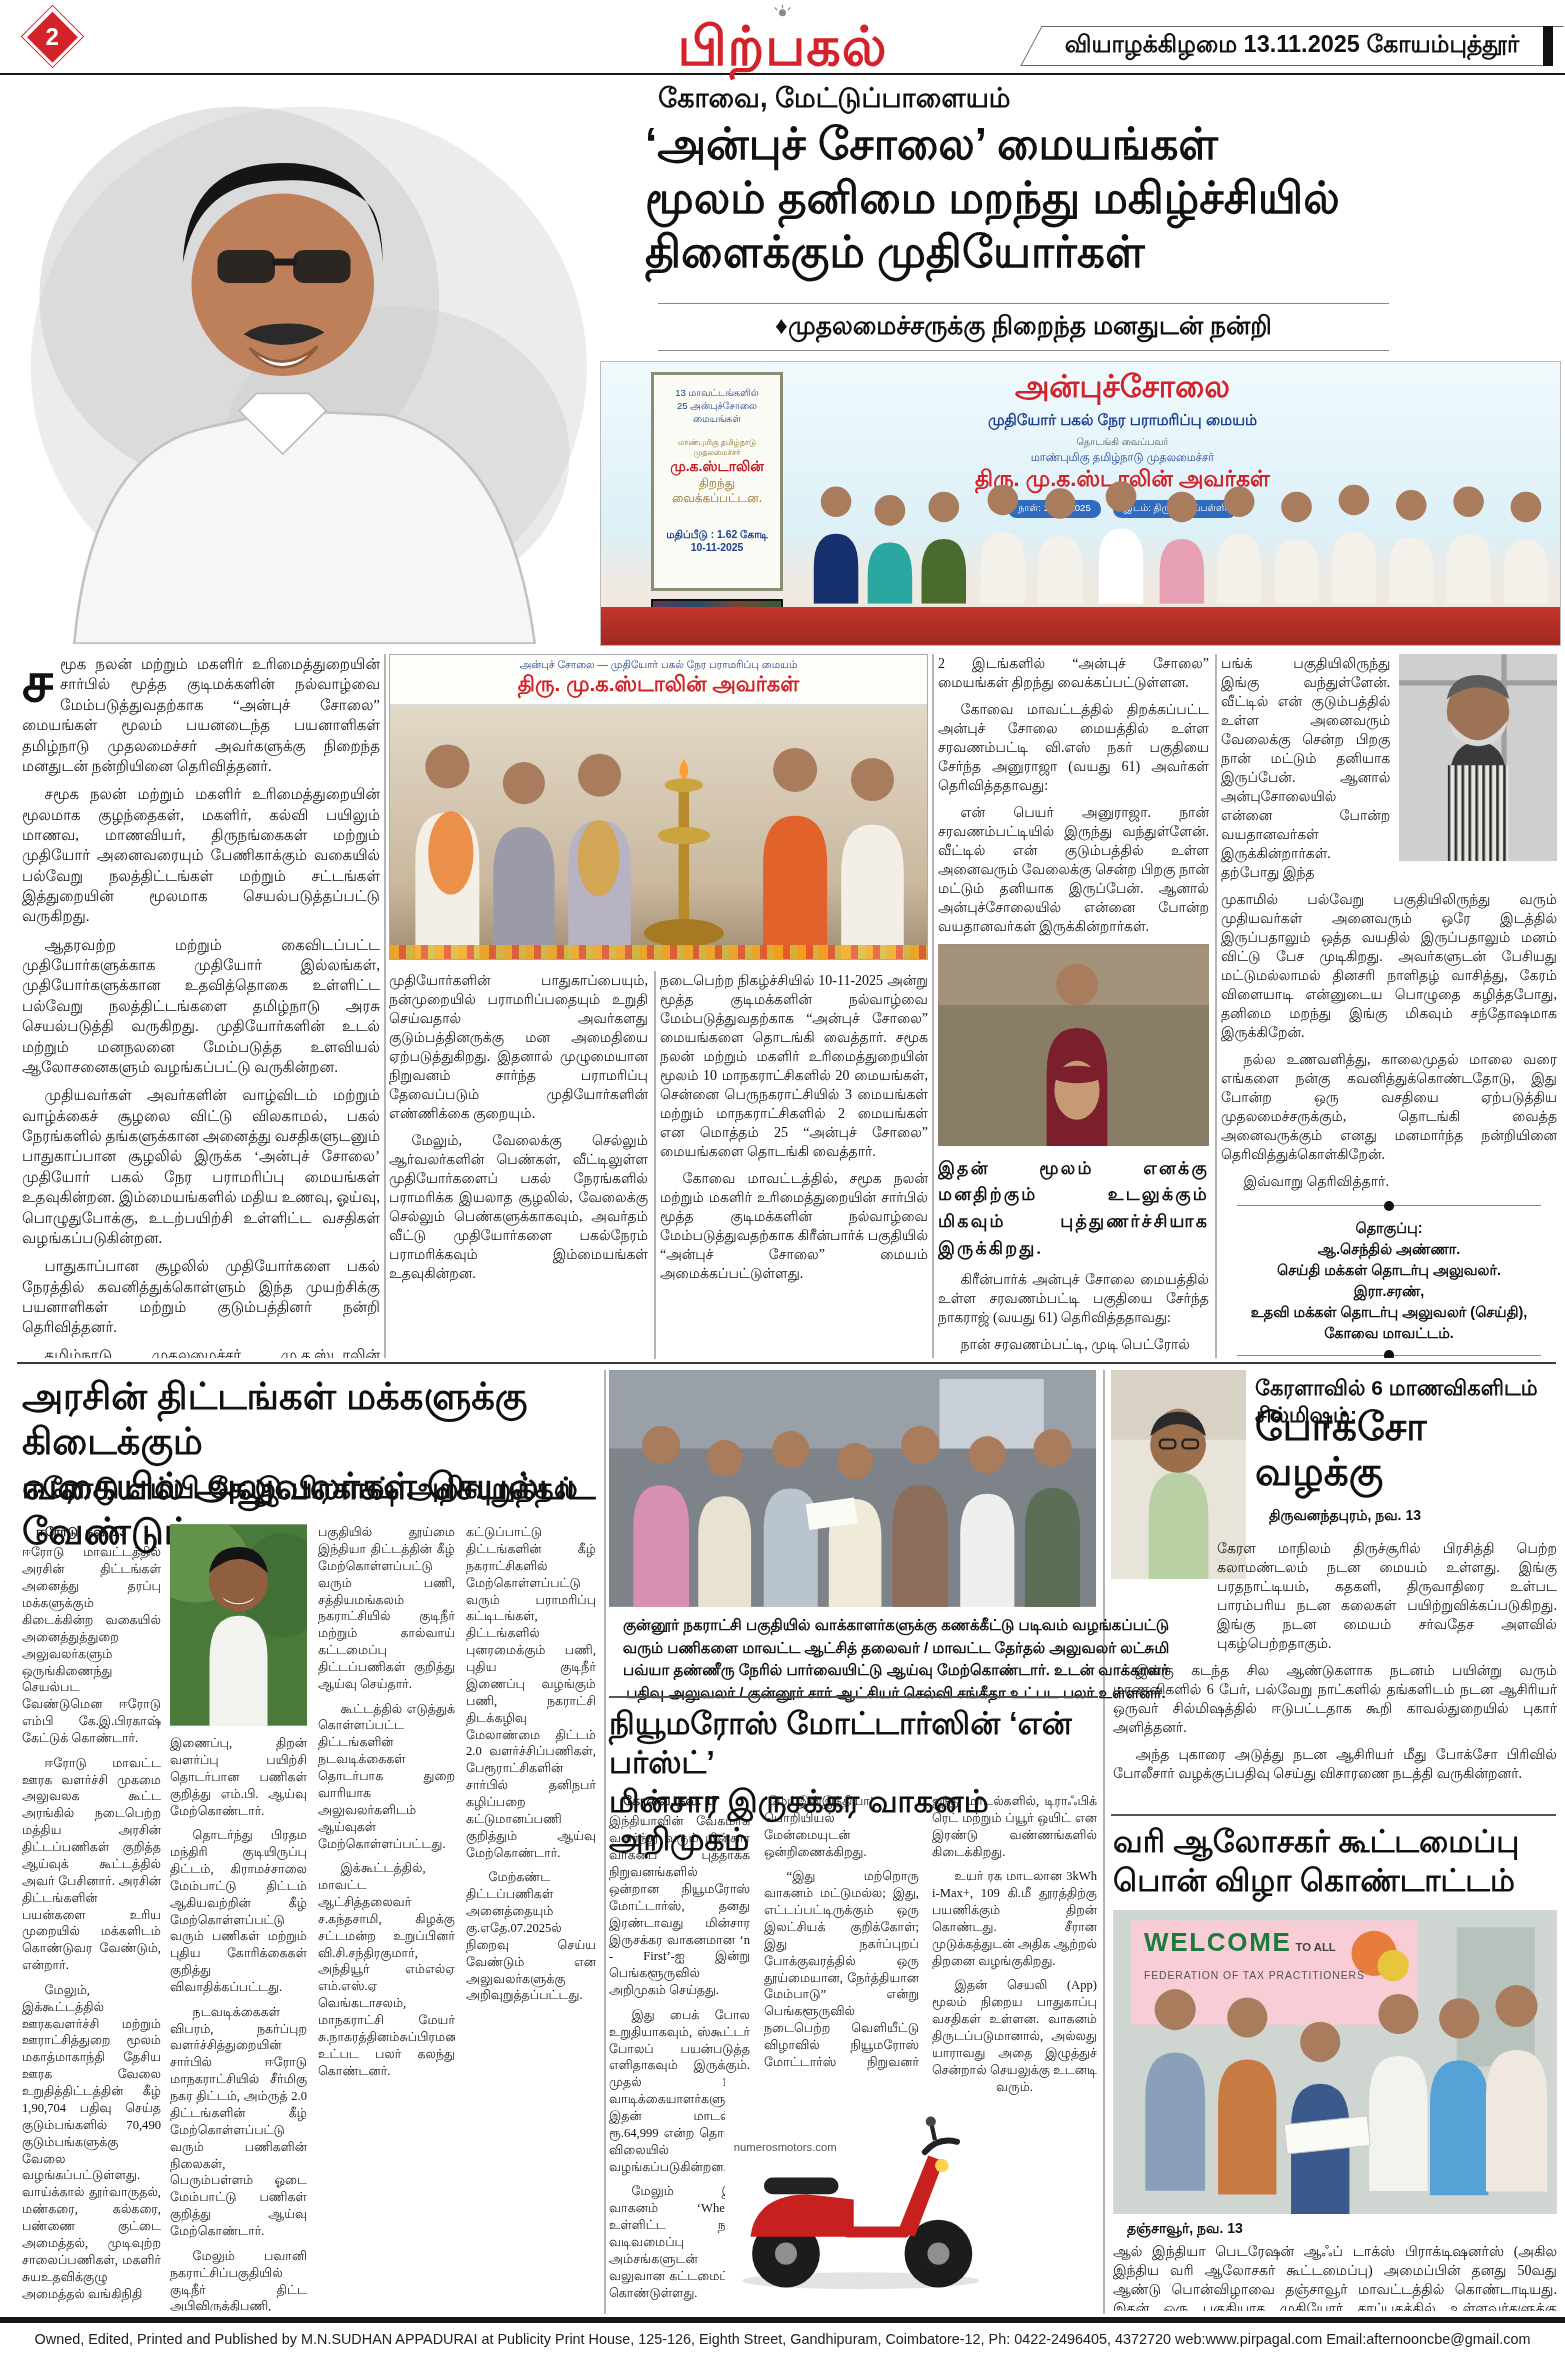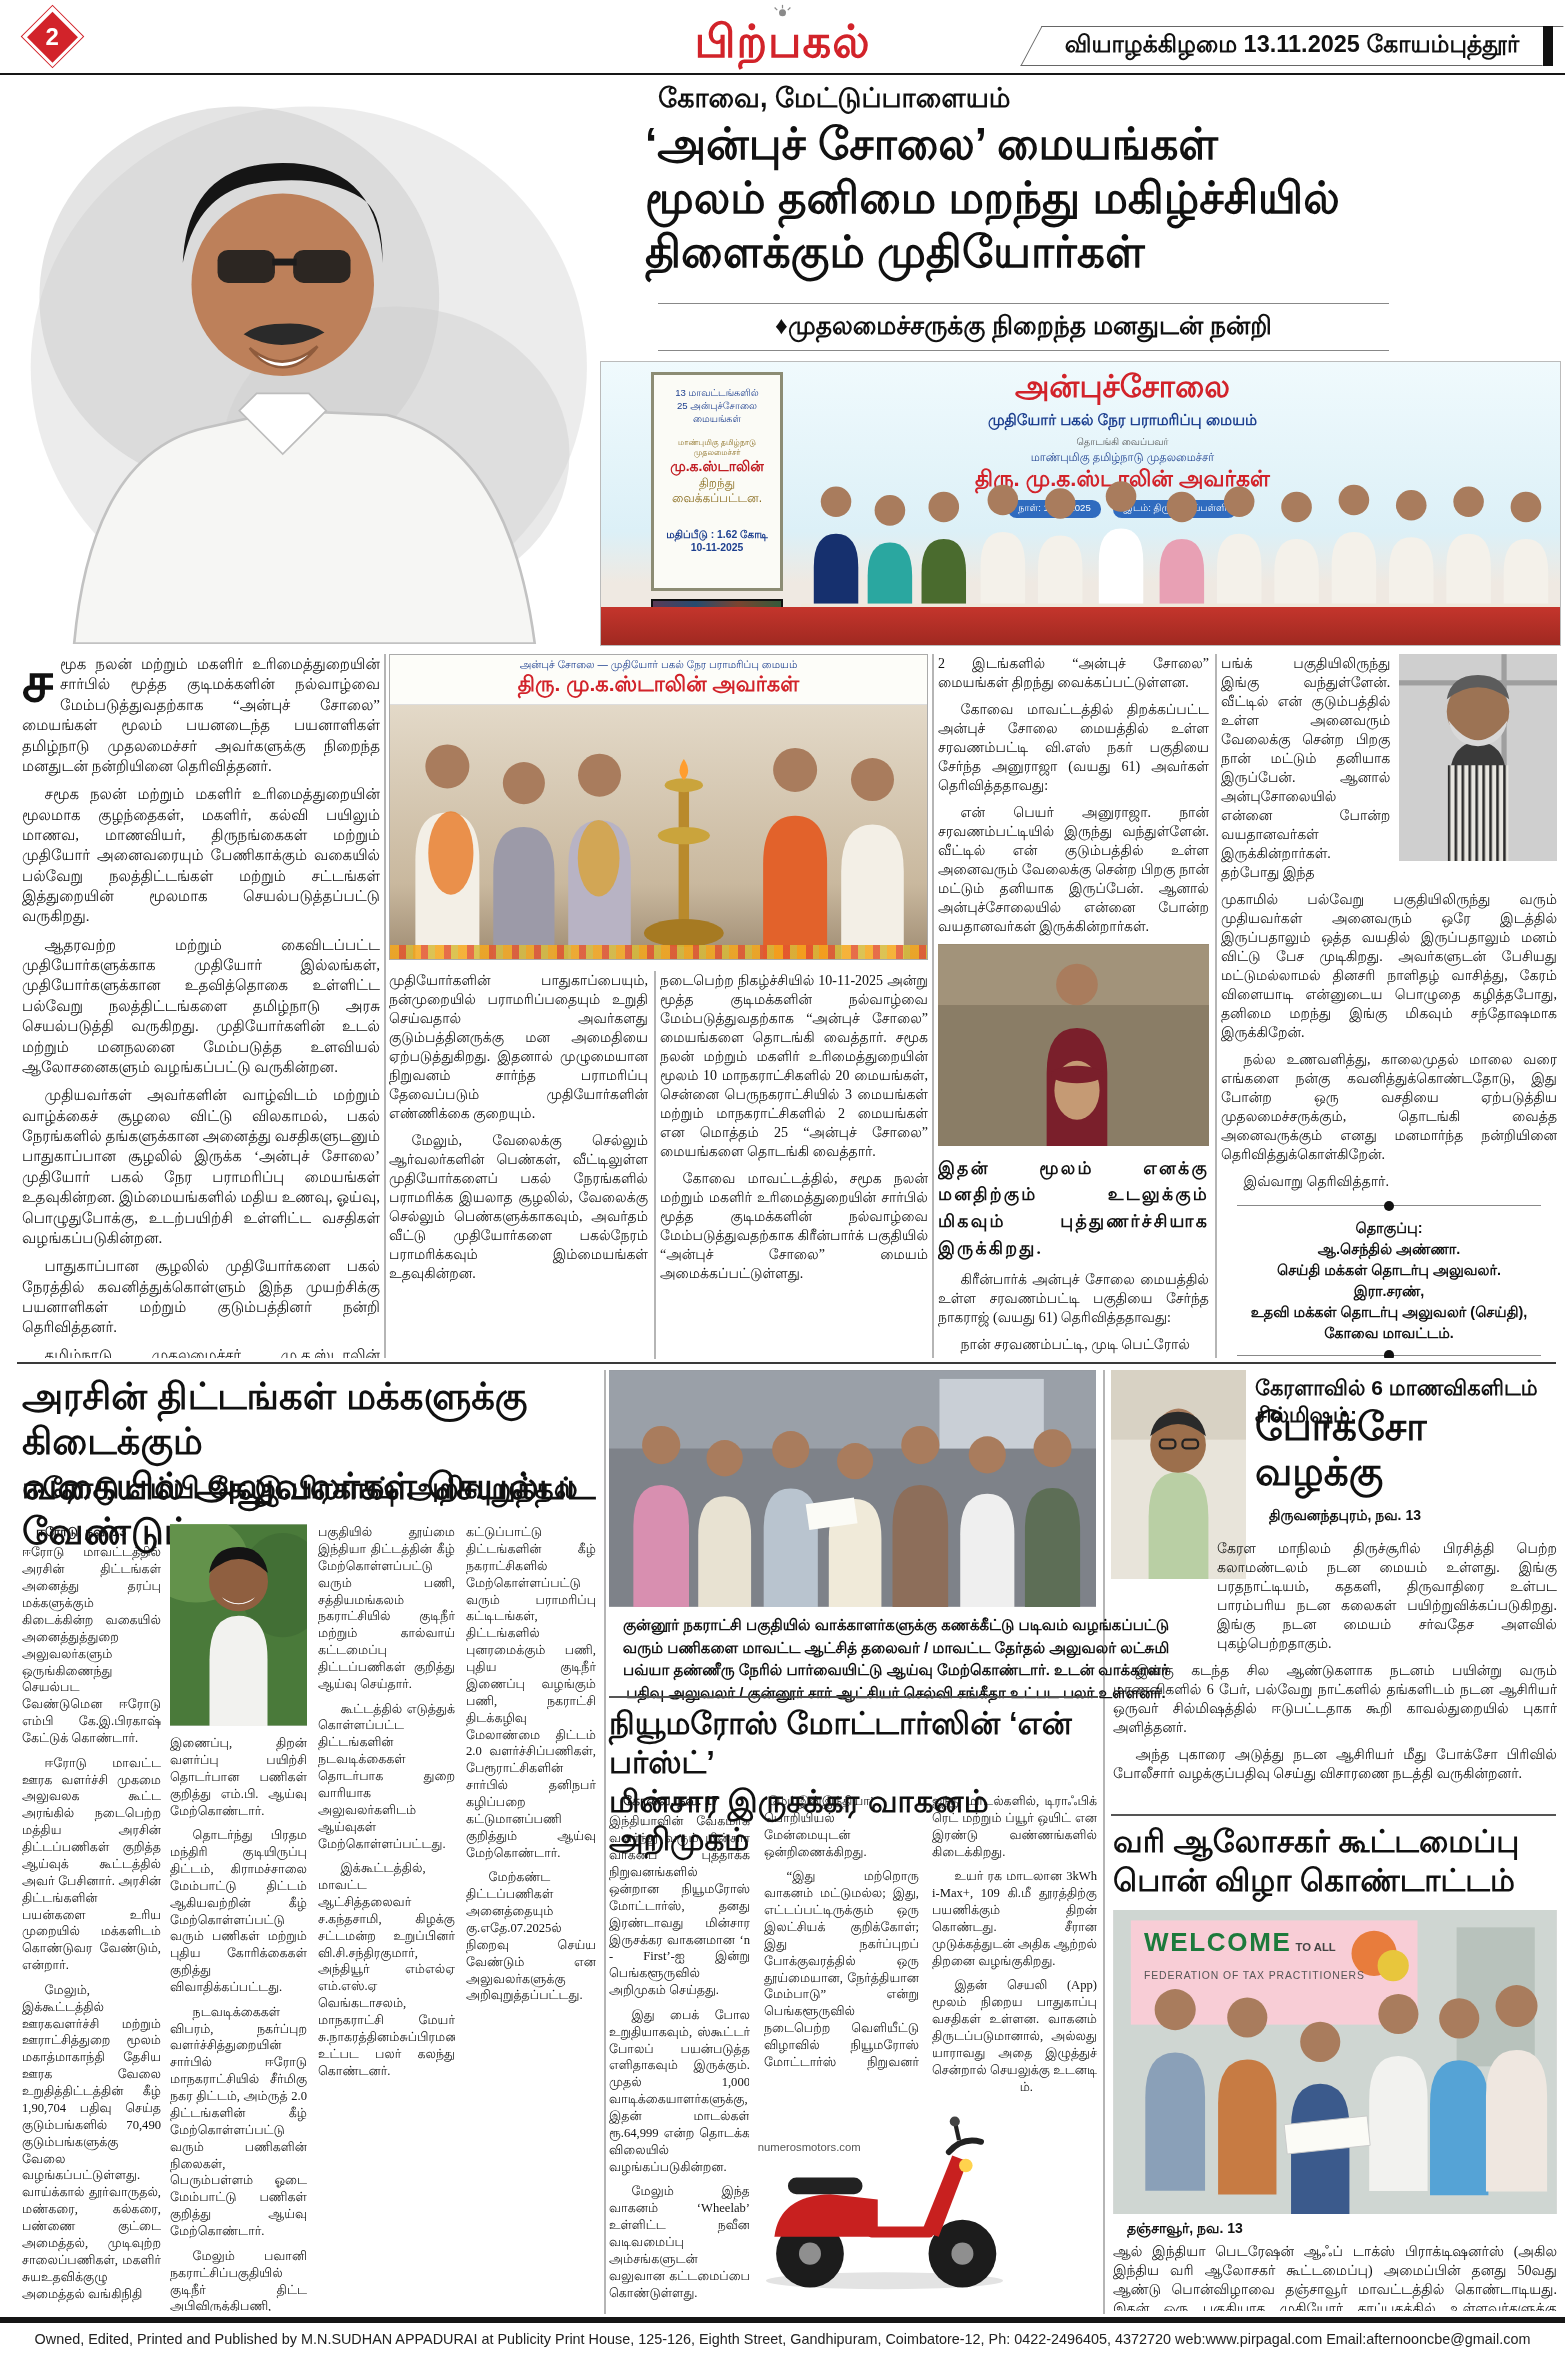--- a/index.html
+++ b/index.html
@@ -7,21 +7,21 @@
   body { font-family:"Liberation Serif", serif; color:#111; }
   #page { position:relative; width:1565px; height:2366px; background:#ffffff; margin:0 auto; overflow:hidden; }
 
   
   #header { position:absolute; left:0; top:0; width:1565px; height:75px; border-bottom:2.6px solid #161616; background:#fff; }
   .dia-outer { position:absolute; left:30px; top:14px; width:45px; height:45px; transform:rotate(45deg); border:1.7px solid #d2232a; background:#fff; padding:3.5px; }
   .dia-inner { width:100%; height:100%; background:#d2232a; display:flex; align-items:center; justify-content:center; }
   .dia-inner span { transform:rotate(-45deg); color:#fff; font-family:"Liberation Sans",sans-serif; font-weight:bold; font-size:24px; }
   .masthead-wrap { position:absolute; left:0; right:0; top:3.5px; text-align:center; }
   .masthead-emblem { display:block; margin:0 auto; height:14px; }
-  .masthead { font-family:"Liberation Sans",sans-serif; font-weight:bold; font-size:45px; color:#d2232a; line-height:1.05; letter-spacing:0.9px; }
+  .masthead { font-family:"Liberation Sans",sans-serif; font-weight:bold; font-size:54px; color:#d2232a; line-height:1.05; letter-spacing:0.9px; }
   .datebox { position:absolute; right:12px; top:26px; width:522px; height:40px; }
   .datebox .skew { position:absolute; inset:0; border:1.3px solid #666; border-right:none; transform:skewX(-28deg); background:#fff; }
   .datebox .bar { position:absolute; right:0; top:0; width:10.4px; height:40px; background:#111; }
   .datebox .txt { position:absolute; inset:0; display:flex; align-items:center; justify-content:center; font-family:"Liberation Sans",sans-serif; font-weight:bold; font-size:23.5px; color:#111; }
 
   
   .abs { position:absolute; }
   .photo { position:absolute; overflow:hidden; background:#ddd; }
   .col { position:absolute; text-align:justify; overflow:hidden; }
   .col p { margin-bottom:7.8px; text-indent:22.6px; }
@@ -385,21 +385,21 @@
     <p class="noindent">‘மேட்இன்இந்தியா’ பொறியியல் மேன்மையுடன் ஒன்றிணைக்கிறது.</p>
     <p>“இது மற்றொரு வாகனம் மட்டுமல்ல; இது, எட்டப்பட்டிருக்கும் ஒரு இலட்சியக் குறிக்கோள்; இது நகர்ப்புறப் போக்குவரத்தில் ஒரு தூய்மையான, நேர்த்தியான மேம்பாடு” என்று பெங்களூருவில் நடைபெற்ற வெளியீட்டு விழாவில் நியூமரோஸ் மோட்டார்ஸ் நிறுவனர் மற்றும் தலைமைச் செயல் அதிகாரி ஷ்ரேயாஸ் ஷிபுலால் கூறினார்.</p>
 
   </div>
   <div class="col small" style="left:932px; top:1793px; width:165px; height:518px;">
     <p class="noindent">ஐந்து மாடல்களில், டிராஃபிக் ரெட் மற்றும் ப்யூர் ஒயிட் என இரண்டு வண்ணங்களில் கிடைக்கிறது.</p>
     <p>உயர் ரக மாடலான 3kWh i-Max+, 109 கி.மீ தூரத்திற்கு பயணிக்கும் திறன் கொண்டது. சீரான முடுக்கத்துடன் அதிக ஆற்றல் திறனை வழங்குகிறது.</p>
     <p>இதன் செயலி (App) மூலம் நிறைய பாதுகாப்பு வசதிகள் உள்ளன. வாகனம் திருடப்படுமானால், அல்லது யாராவது அதை இழுத்துச் சென்றால் செயலுக்கு உடனடி எச்சரிக்கை வரும்.</p>
   </div>
 
-  <div class="photo" style="left:749px; top:2077px; width:271px; height:233px; background:#ffffff;">
+  <div class="photo" style="left:725px; top:2077px; width:271px; height:233px; background:#ffffff;">
     <div style="position:absolute; left:8.7px; top:64px; font-family:'Liberation Sans',sans-serif; font-size:11.3px; color:#555;">numerosmotors.com</div>
     <svg width="271" height="233" viewBox="0 0 320 250">
       <ellipse cx="160" cy="228" rx="140" ry="10" fill="#e3e3e3"></ellipse>
       <circle cx="72" cy="196" r="40" fill="#1c1c1c"></circle>
         <circle cx="72" cy="196" r="13" fill="#8f8f8f"></circle>
       <circle cx="252" cy="196" r="40" fill="#1c1c1c"></circle>
         <circle cx="252" cy="196" r="13" fill="#8f8f8f"></circle>
       <path d="M30 176 Q36 128 96 126 L152 132 L152 176 Z" fill="#c8201f"></path>
       <rect x="46" y="106" width="88" height="20" rx="10" fill="#222222"></rect>
       <rect x="140" y="164" width="78" height="13" rx="5" fill="#c8201f"></rect>

